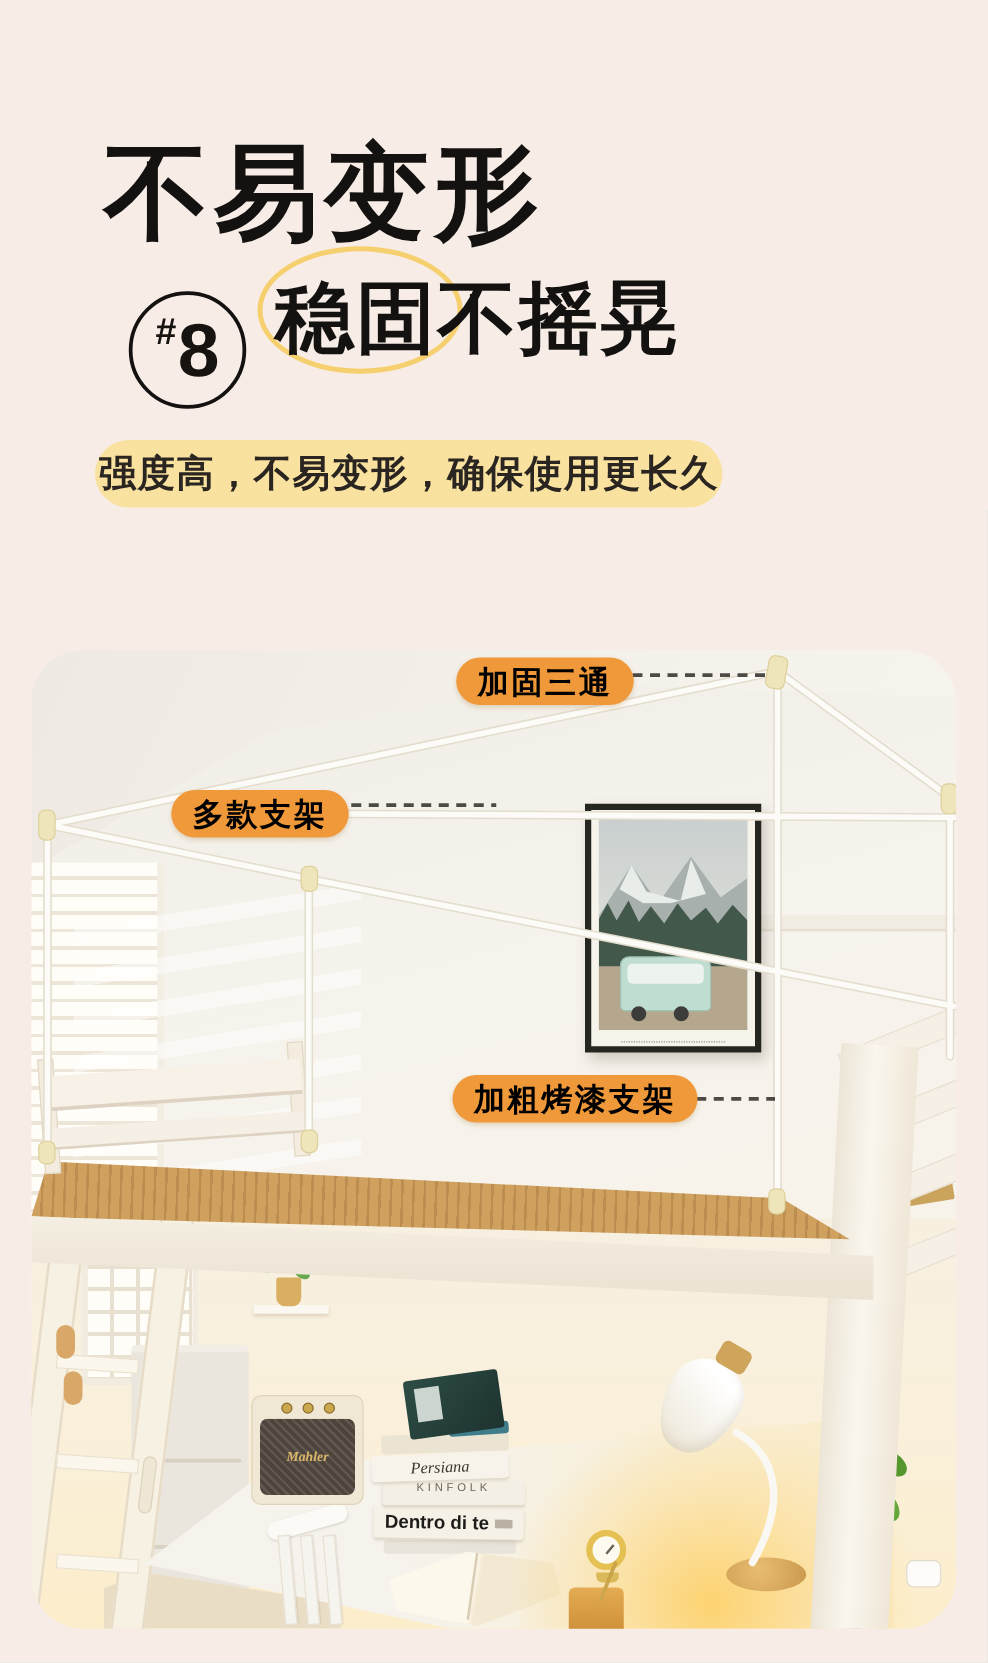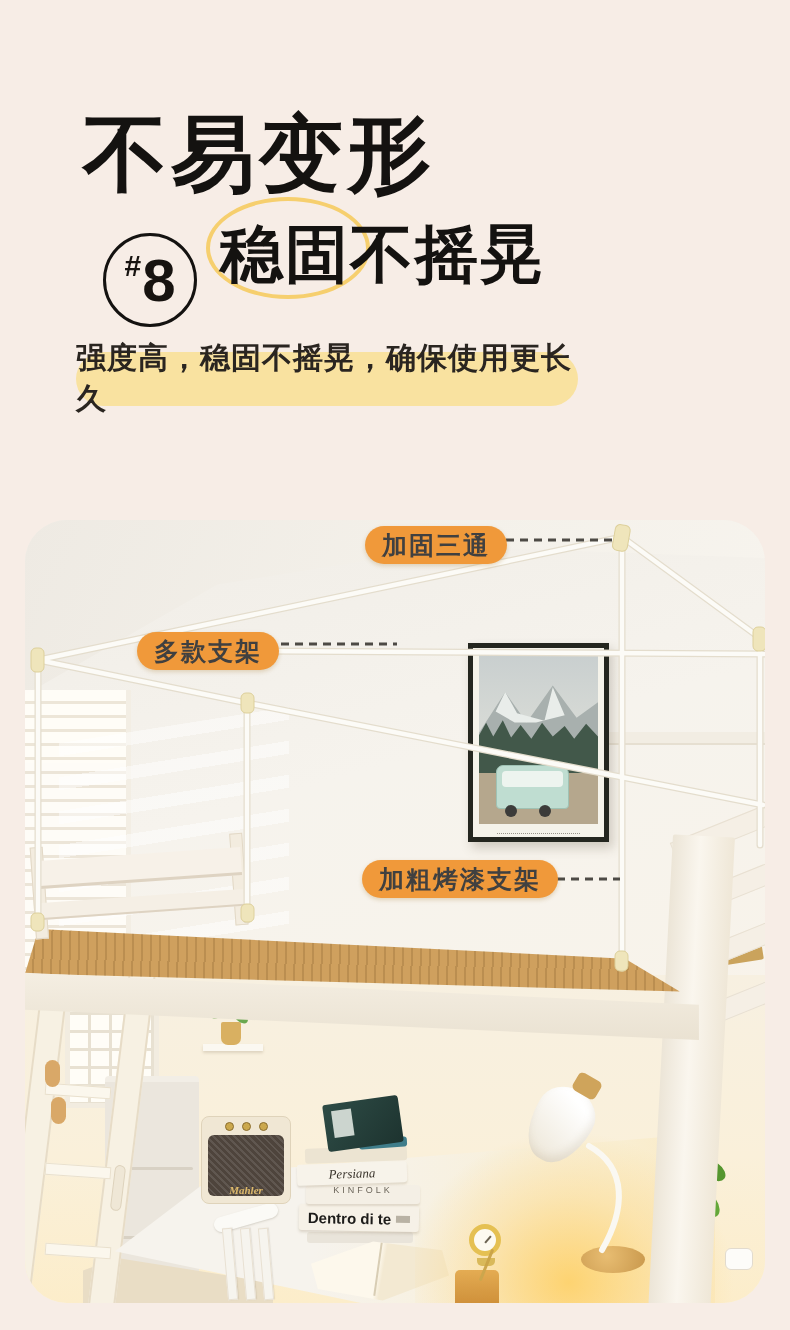--- a/index.html
+++ b/index.html
@@ -94,21 +94,21 @@
     background:linear-gradient(100deg,#f6f3ed 35%,#f9eed2 80%,#fbe9c0 100%); }
   .chair { left:186px; top:686px; width:76px; height:97px; }
   .chair .top { position:absolute; left:2px; top:4px; width:66px; height:15px; background:#fbfaf6; border-radius:9px; transform:rotate(-16deg); box-shadow:0 1px 2px rgba(120,110,90,.25); }
   .chair .slat { position:absolute; top:22px; width:10px; height:72px; background:#f6f4ee; transform:rotate(-5deg); box-shadow:1px 0 1px rgba(120,110,90,.15); }
 
   .speaker { left:176px; top:596px; width:90px; height:88px; background:#f0e7d4; border:1px solid #dfd3ba; border-radius:8px; }
   .speaker .knobs { position:absolute; top:5px; left:0; width:100%; display:flex; justify-content:center; gap:8px; }
   .speaker .knob { width:9px; height:9px; border-radius:50%; background:#cba84d; border:1px solid #8a6d2f; }
   .speaker .grille { position:absolute; left:6px; top:18px; right:6px; bottom:7px; background:#4e443c; border-radius:6px;
     background-image:repeating-linear-gradient(45deg,rgba(255,255,255,.10) 0 2px,rgba(0,0,0,0) 2px 5px);
-    display:flex; align-items:flex-end; justify-content:center; }
+    display:flex; align-items:center; justify-content:center; }
   .speaker .logo { font-style:italic; font-weight:700; font-size:11px; color:#dcb86a; font-family:"Liberation Serif","DejaVu Serif",serif; }
 
   .books { left:272px; top:580px; width:124px; height:148px; }
   .bk { position:absolute; border-radius:3px; }
   .bk-dark { left:28px; top:0; width:76px; height:47px; background:linear-gradient(135deg,#2e4c46,#1d332f); transform:rotate(-8deg); }
   .bk-dark .tag { position:absolute; left:8px; top:7px; width:20px; height:27px; background:#ccd5cf; }
   .bk-teal { left:62px; top:38px; width:48px; height:10px; background:#3f7d8a; transform:rotate(-4deg); }
   .bk-h1 { left:8px; top:47px; width:102px; height:15px; background:#ece4d2; transform:rotate(-2deg); }
   .bk-persiana { left:0; top:63px; width:110px; height:21px; background:#f7f3ea; transform:rotate(-2deg);
     display:flex; align-items:center; justify-content:center; font-family:"Liberation Serif","DejaVu Serif",serif;
@@ -165,21 +165,21 @@
   .guardrail { left:8px; top:320px; width:216px; height:104px; transform:rotate(-4deg); }
   .guardrail .cap { position:absolute; top:0; width:13px; height:92px; background:#f3ecdf; border:1px solid #e2d8c6; }
   .guardrail .b1 { position:absolute; left:4px; top:14px; width:206px; height:28px; background:#f7f1e8; border-bottom:3px solid #ded3c2; }
   .guardrail .b2 { position:absolute; left:4px; top:56px; width:206px; height:17px; background:#f5efe5; border-bottom:2px solid #ded3c2; }
 
   .frame-svg { left:0; top:0; width:740px; height:783px; }
 
   
   .callout { position:absolute; height:38px; border-radius:19px; padding:0 17px;
     display:flex; align-items:center; justify-content:center; background:#f0993a;
-    color:#404040; font-size:25px; font-weight:700; letter-spacing:2px;
+    color:#000000; font-size:25px; font-weight:700; letter-spacing:2px;
     box-shadow:0 2px 4px rgba(160,110,30,.25); }
   .c0 { left:340px; top:6px; }
   .c1 { left:112px; top:112px; }
   .c2 { left:337px; top:340px;justify-content:center; }
 </style>
 </head>
 <body>
 
 <div class="page">
 
@@ -187,21 +187,21 @@
 
   <div class="abs badge">
     <span class="hash">#</span>
     <span class="num">8</span>
   </div>
 
   <div class="abs ellipse"></div>
   <div class="abs subtitle">稳固不摇晃</div>
 
   <div class="abs tagline-pill">
-    <span>强度高，稳固不摇晃，确保使用更长久</span>
+    <span>强度高，不易变形，确保使用更长久</span>
   </div>
 
   <div class="abs photo">
 
     <div class="abs ceiling"></div>
     <div class="abs ledge"></div>
     <div class="abs blinds"></div>
     <div class="abs stripes"></div>
 
     <div class="abs poster">

